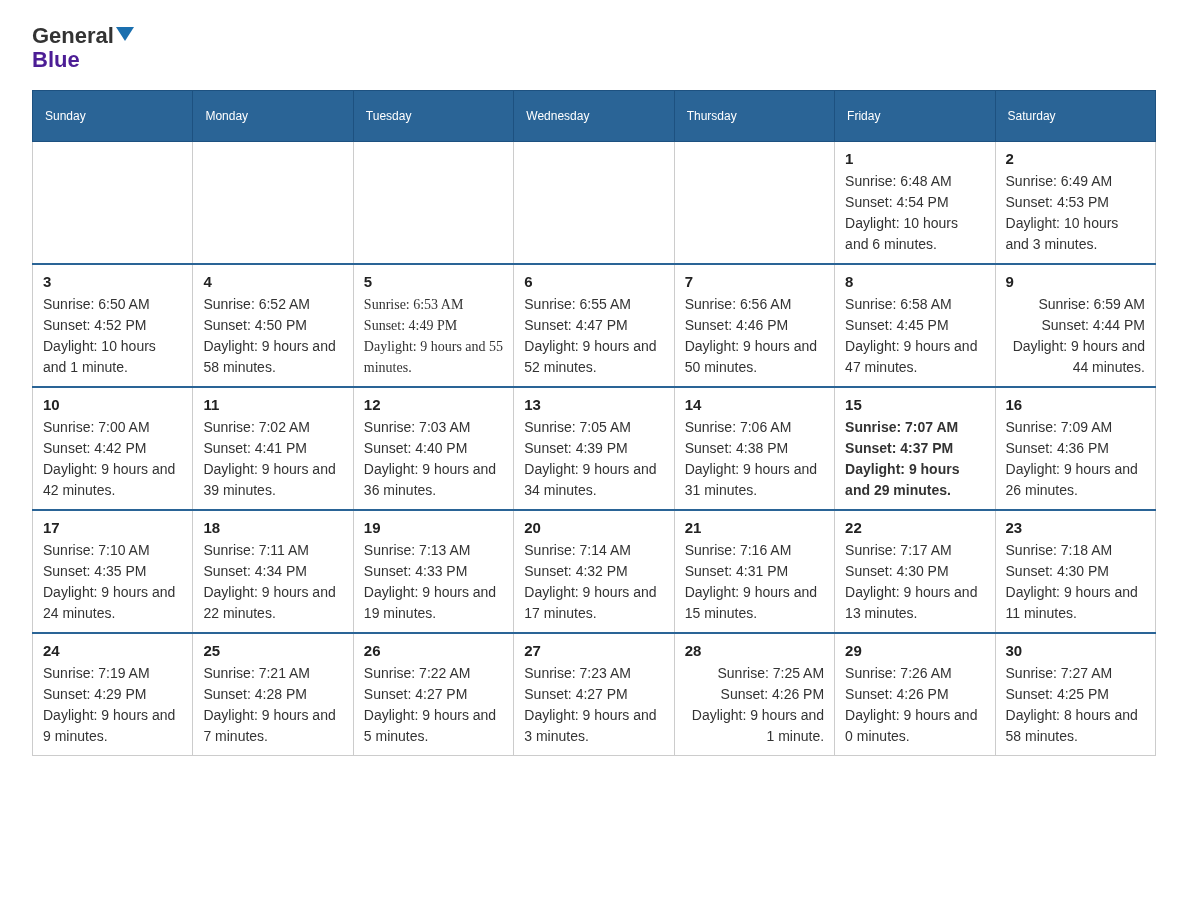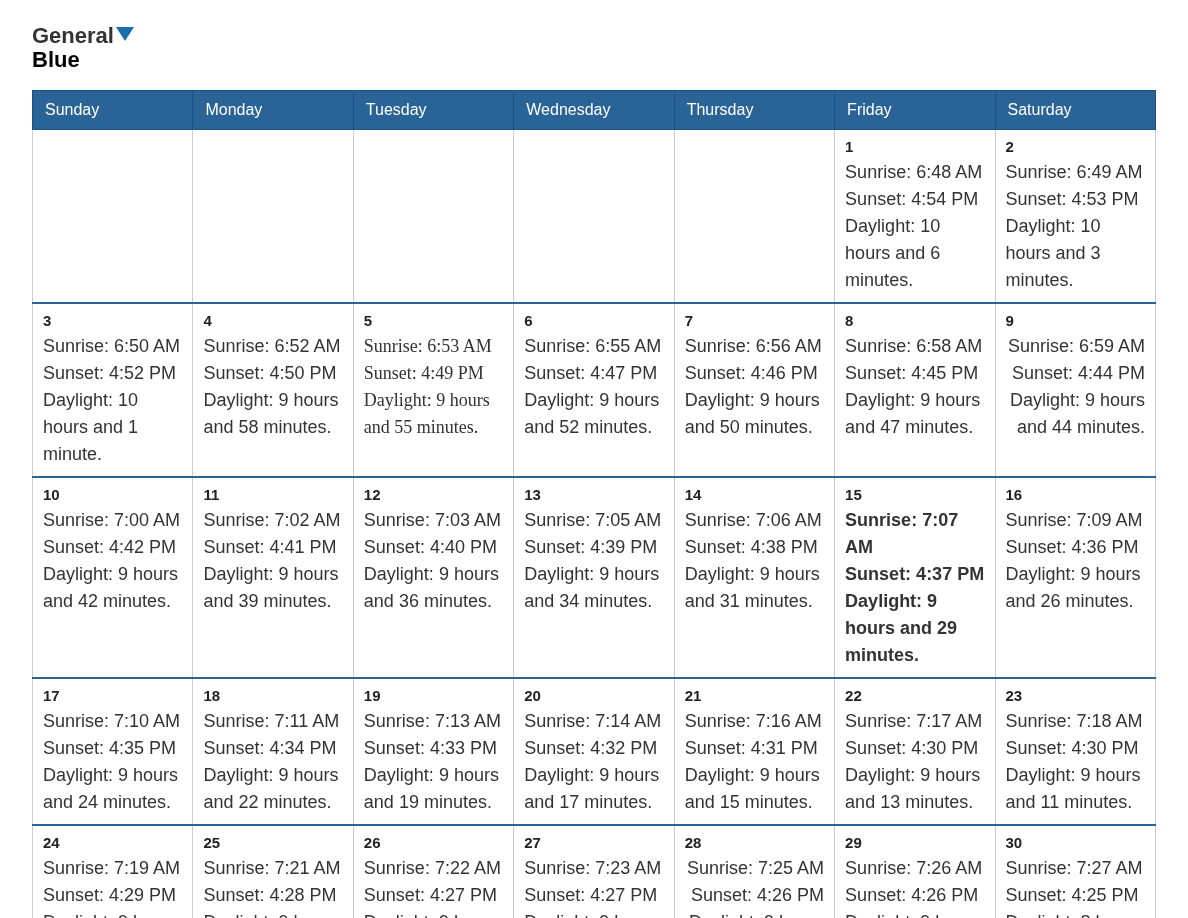--- a/index.html
+++ b/index.html
@@ -20,21 +20,21 @@
       display: flex;
       flex-direction: column;
       align-items: center;
     }
     .logo-text {
       font-size: 22px;
       font-weight: bold;
       color: #333;
       line-height: 1.1;
     }
-    .logo-text span.blue { color: #000000; }
+    .logo-text span.blue { color: #4c1d95; }
     .logo-triangle {
       display: inline-block;
       width: 0;
       height: 0;
       border-left: 9px solid transparent;
       border-right: 9px solid transparent;
       border-top: 14px solid #1a6faf;
       margin-left: 2px;
       vertical-align: middle;
       position: relative;
@@ -55,23 +55,23 @@
       margin-top: 4px;
     }
     .calendar {
       width: 100%;
       border-collapse: collapse;
       border: 1px solid #bbb;
     }
     .calendar th {
       background-color: #2a6496;
       color: #fff;
-      font-size: 16px;
+      font-size: 12px;
       font-weight: normal;
-      padding: 10px 12px;
+      padding: 18px 12px;
       text-align: left;
       border: 1px solid #1d5180;
     }
     .calendar td {
       vertical-align: top;
       padding: 8px 10px;
       border: 1px solid #ccc;
       width: 14.28%;
       min-height: 100px;
       font-size: 13px;
@@ -81,21 +81,21 @@
     .cell-content {
       min-height: 95px;
     }
     .day-number {
       font-size: 15px;
       font-weight: bold;
       color: #222;
       margin-bottom: 4px;
     }
     .day-info {
-      font-size: 18px;
+      font-size: 14px;
       color: #333;
       line-height: 1.5;
     }
     .empty-cell {
       background: #f8f8f8;
     }
     .row-separator td {
       border-top: 2px solid #2a6496;
     }
   </style>

